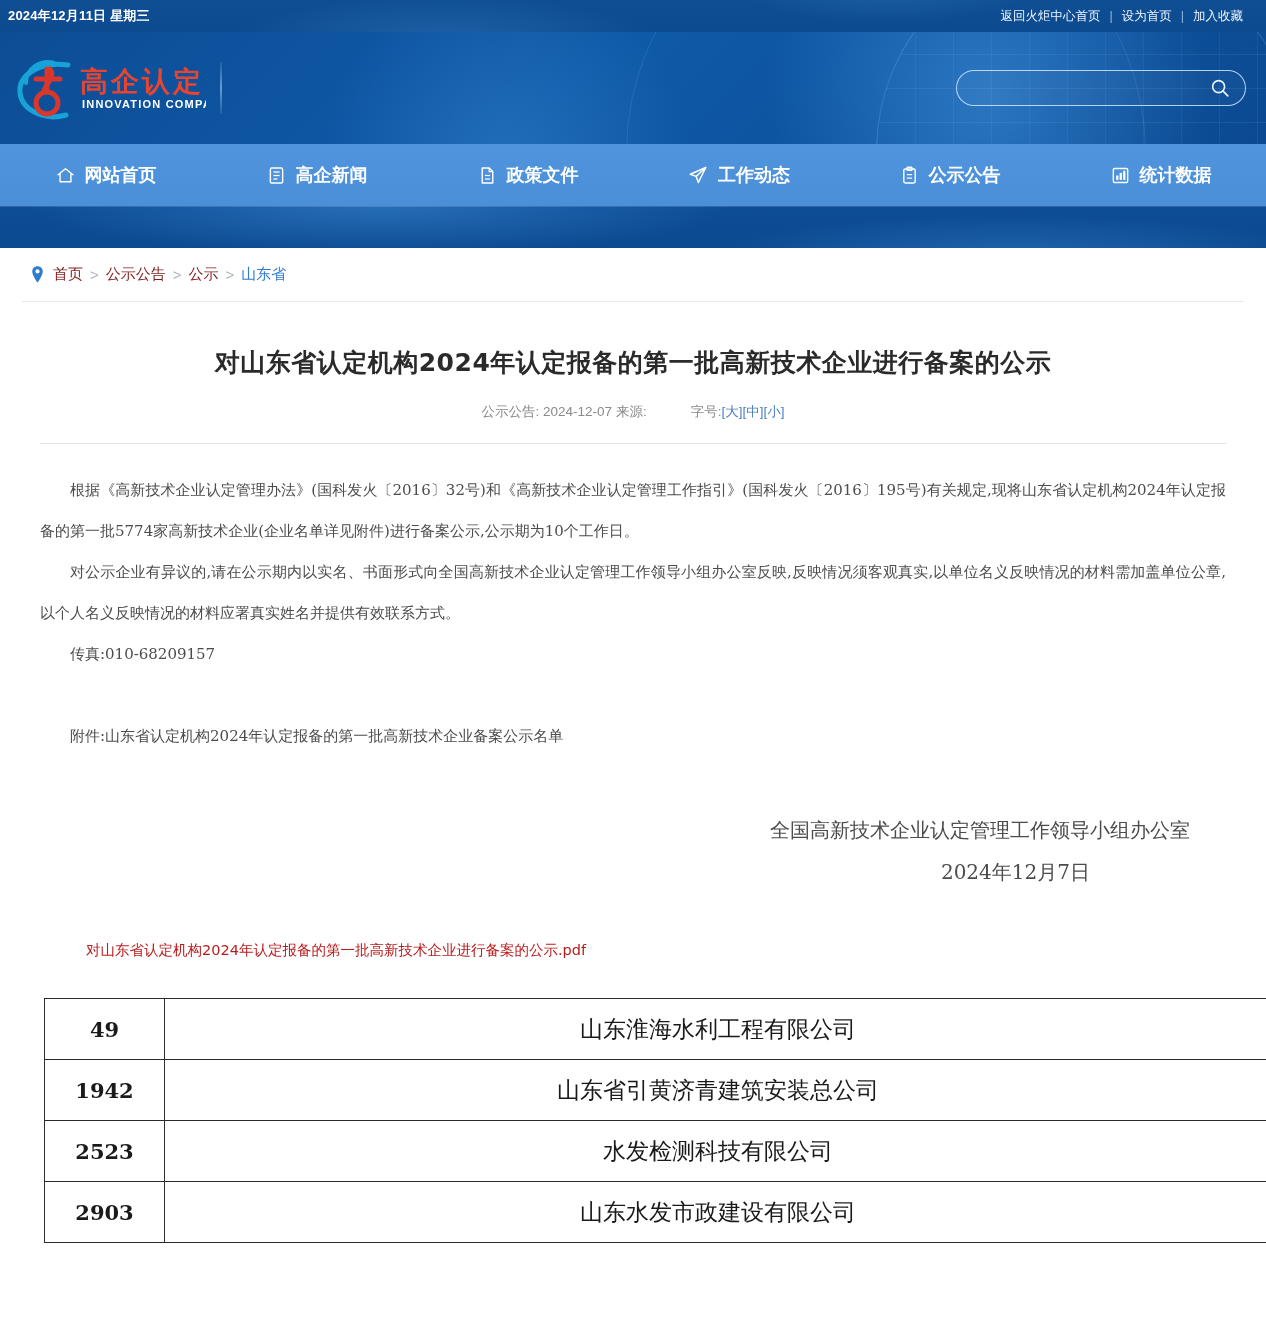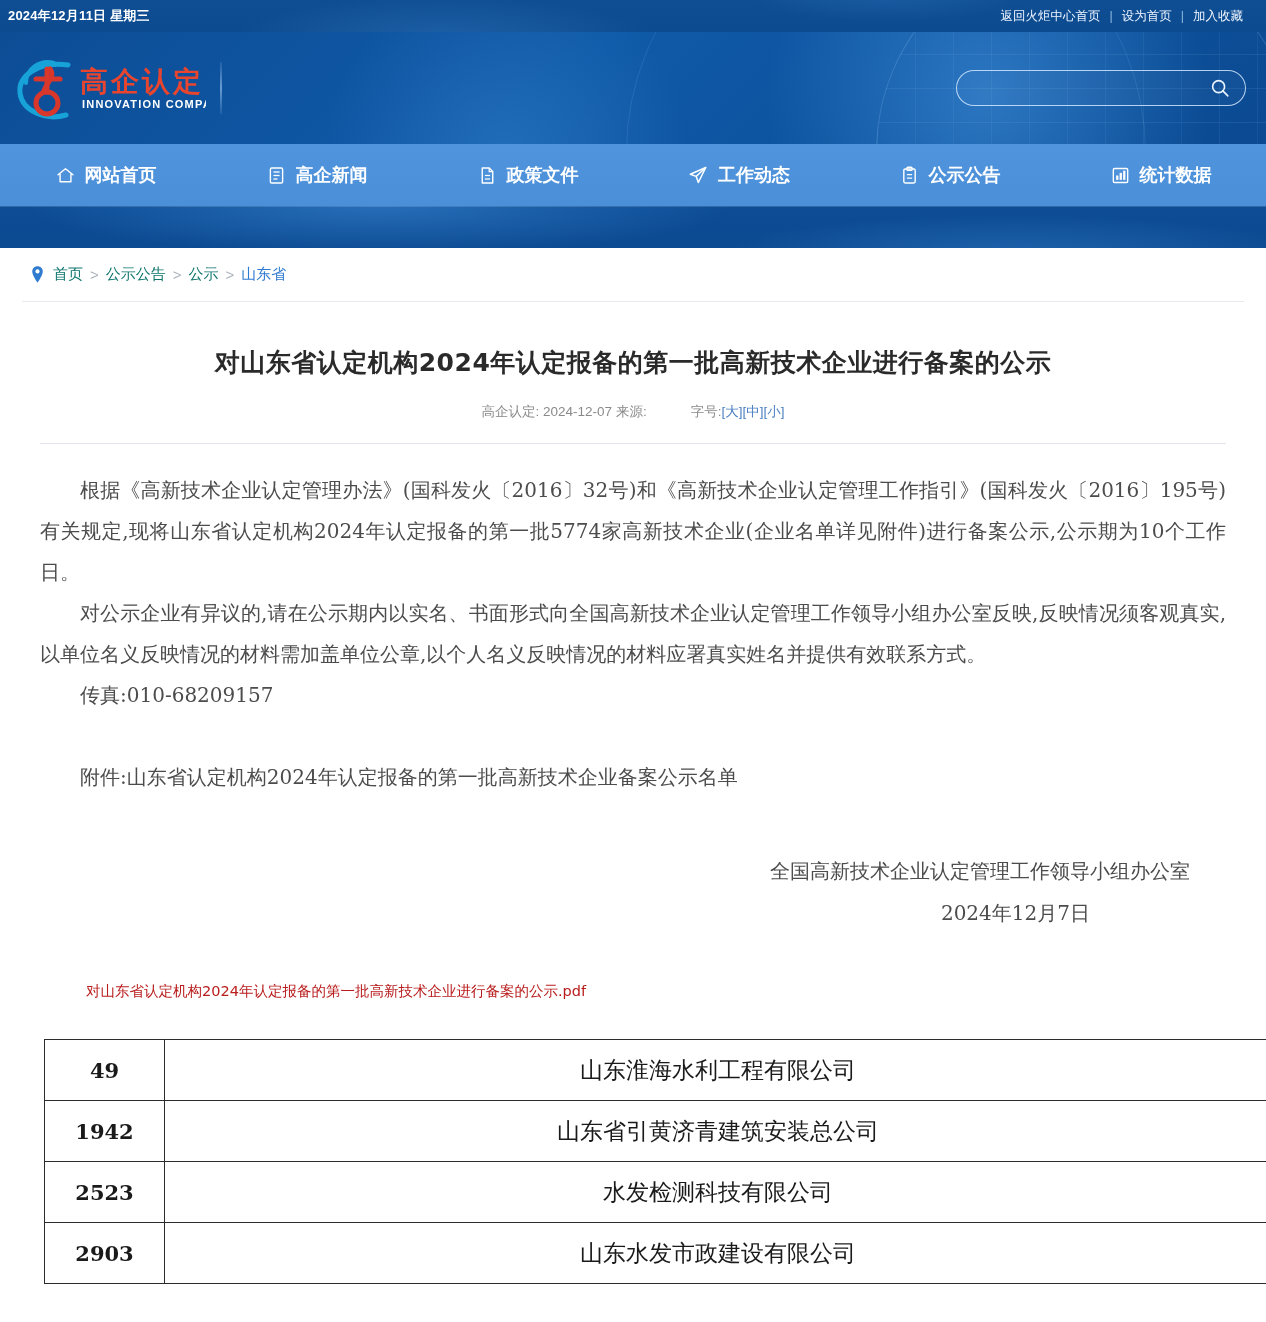--- a/index.html
+++ b/index.html
@@ -146,21 +146,21 @@
   .breadcrumb {
     display: flex; align-items: center;
     height: 54px;
     padding-left: 8px;
     font-size: 15px;
     color: #7c8694;
     border-bottom: 1px solid #e6e9ee;
     margin: 0 0 0 0;
   }
   .pin-icon { margin-right: 8px; line-height: 0; }
-  .breadcrumb .crumb { color: #0f766e; text-decoration: none; }
+  .breadcrumb .crumb { color: #7f1d1d; text-decoration: none; }
   .breadcrumb .crumb.active { color: #2f7bd0; }
   .breadcrumb .arrow { margin: 0 7px; color: #a9b2bd; }
 
   .article { padding: 0 18px; }
   .article-title {
     text-align: center;
     font-size: 25px;
     font-weight: bold;
     color: #2a2a2a;
     margin-top: 44px;
@@ -176,21 +176,21 @@
   }
   .meta .fonts { display: flex; align-items: center; }
   .meta .fonts a { color: #4a7fc1; text-decoration: none; }
   .meta-rule {
     border-top: 1px solid #e2e5ea;
     margin: 22px 0 0 0;
   }
 
   .body-text {
     margin-top: 26px;
-    font-size: 20px;
+    font-size: 15px;
     line-height: 41px;
     color: #4c4c4c;
     text-align: justify;
     font-family: "DejaVu Serif", "Liberation Serif", serif;
   }
   .body-text p { text-indent: 2em; margin: 0; }
   .signature { margin-top: 52px; text-align: right; padding-right: 36px; }
   .signature div { font-size: 20px; line-height: 42px; color: #4c4c4c;
                    font-family: "DejaVu Serif","Liberation Serif",serif; }
   .sig-date { padding-right: 100px; }
@@ -349,21 +349,21 @@
     <a class="crumb" href="#">公示</a>
     <span class="arrow">&gt;</span>
     <a class="crumb active" href="#">山东省</a>
   </div>
 
   <div class="article">
     <h1 class="article-title">对山东省认定机构2024年认定报备的第一批高新技术企业进行备案的公示</h1>
 
     <div class="meta">
       <span>
-        <span>高企认定:</span>
+        <span>公示公告:</span>
         <span>2024-12-07</span>
         <span>来源:</span>
         <span></span>
       </span>
       <span class="fonts">
         <span>字号:</span>
         <a href="#">[大]</a>
         <a href="#">[中]</a>
         <a href="#">[小]</a>
       </span>

